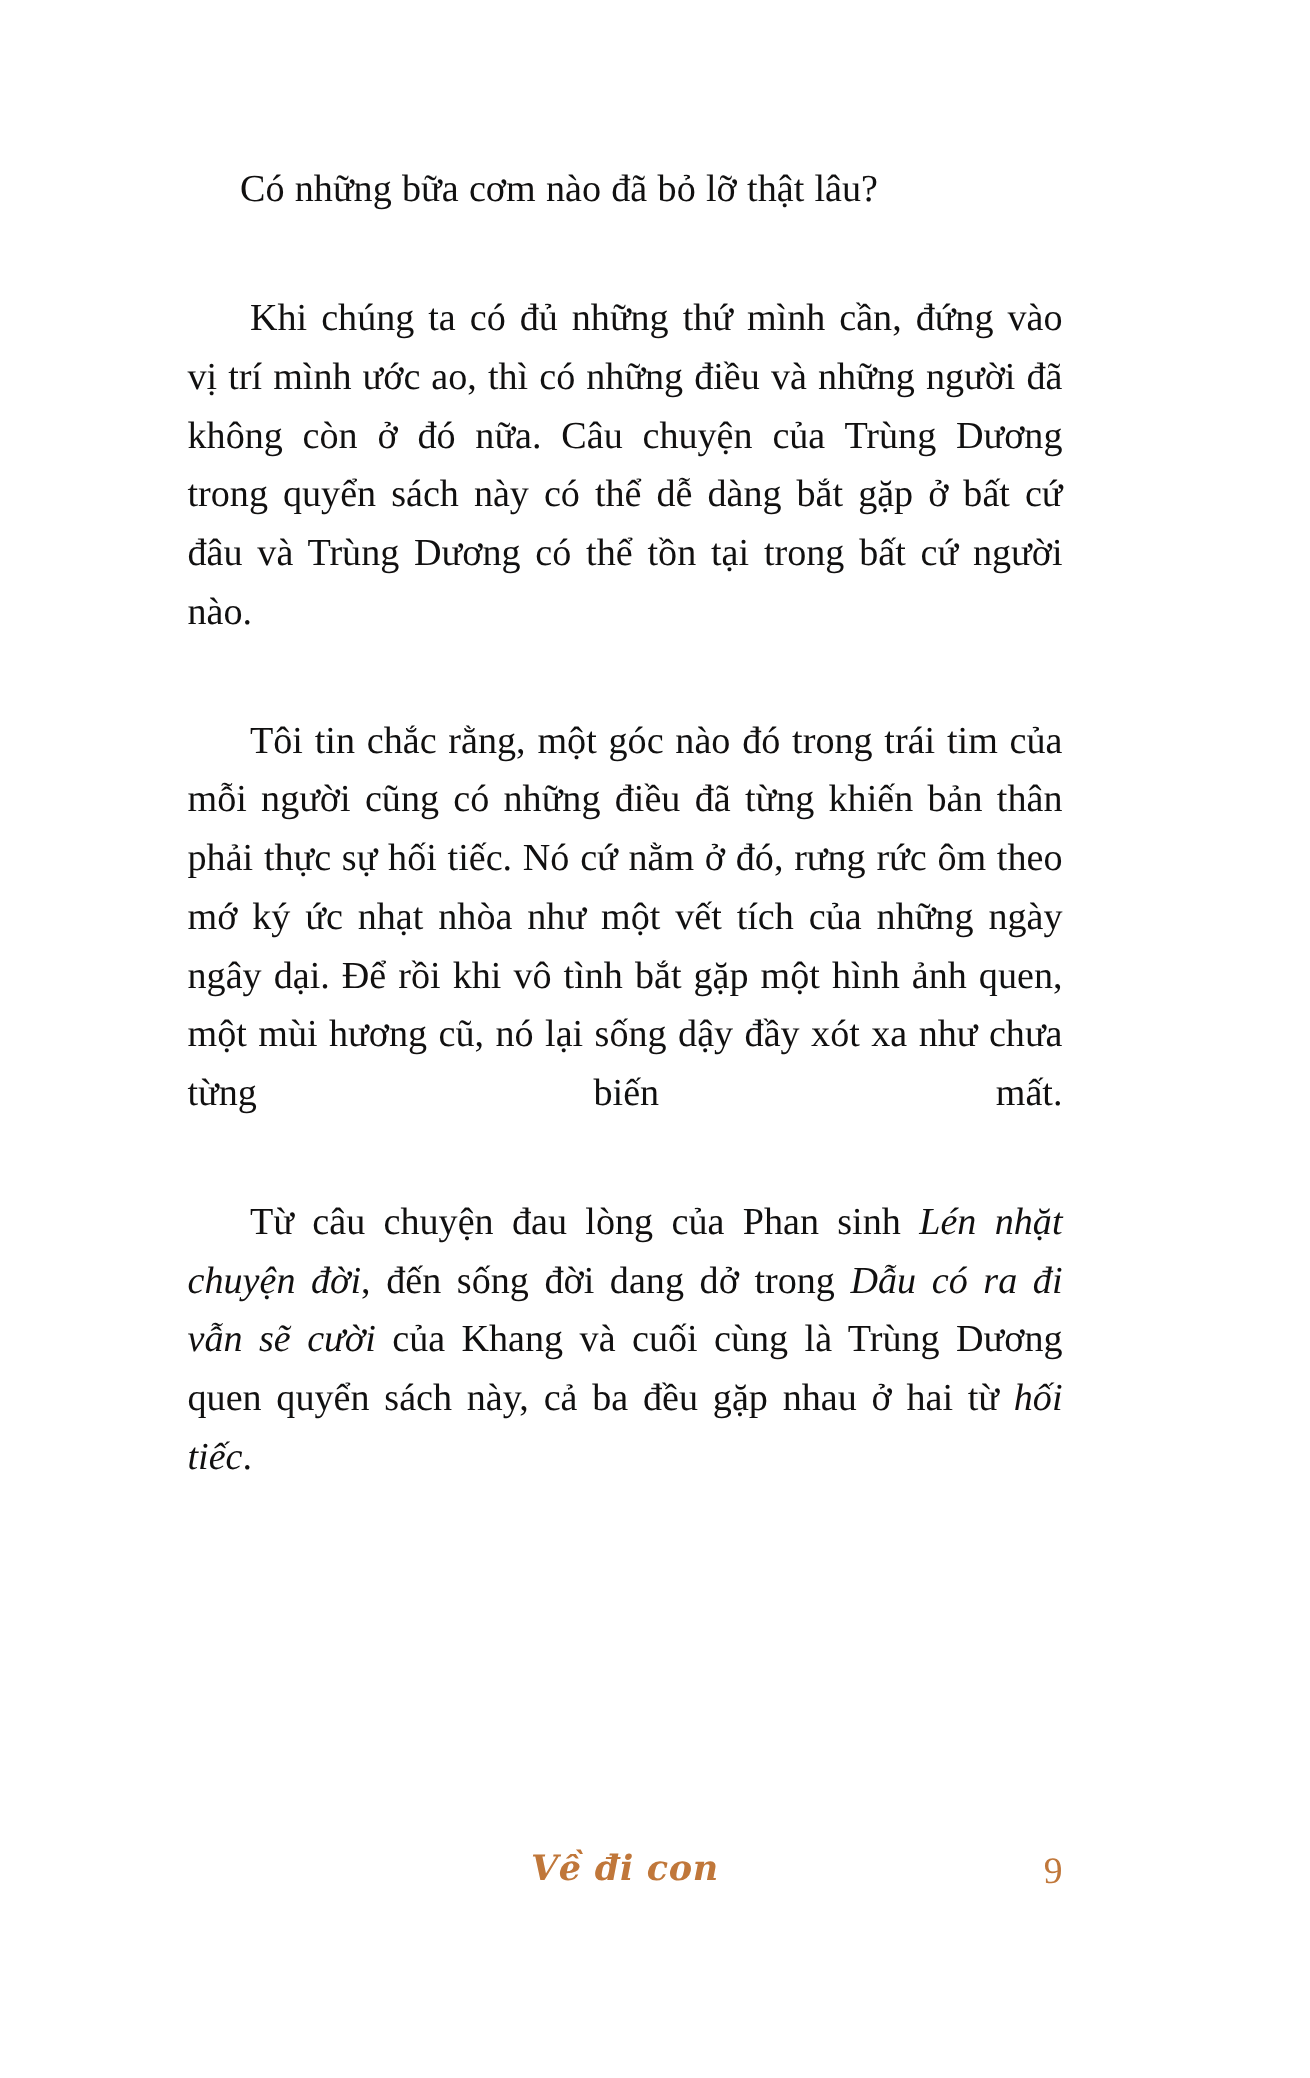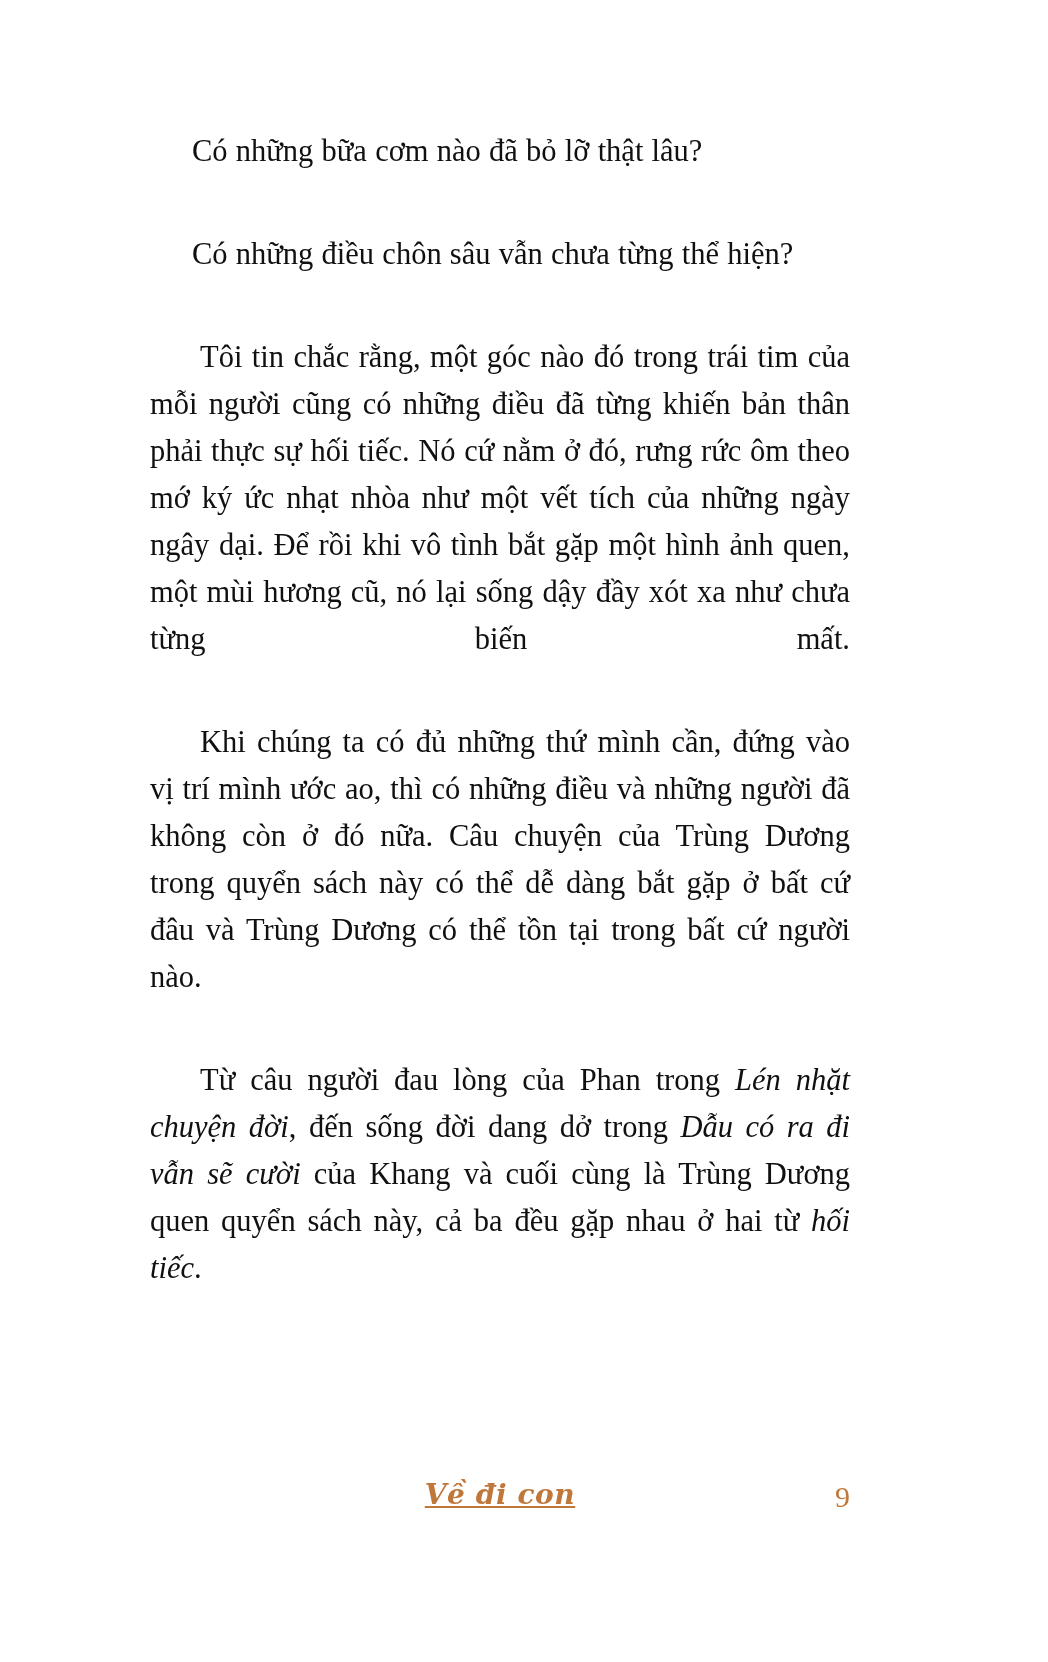--- a/index.html
+++ b/index.html
@@ -96,30 +96,29 @@
 </style>
 </head>
 <body>
 
 <div class="page">
 
   <div class="text-block">
 
     <p class="para q-line">Có những bữa cơm nào đã bỏ lỡ thật lâu?</p>
 
-    <p class="para q-line">Có những điều chôn sâu vẫn chưa từng thể hiện?</p>
 
+
+    <p class="para body-para">Khi chúng ta có đủ những thứ mình cần, đứng vào vị trí mình ước ao, thì có những điều và những người đã không còn ở đó nữa. Câu chuyện của Trùng Dương trong quyển sách này có thể dễ dàng bắt gặp ở bất cứ đâu và Trùng Dương có thể tồn tại trong bất cứ người nào.</p>
 
     <p class="para body-para">Tôi tin chắc rằng, một góc nào đó trong trái tim của mỗi người cũng có những điều đã từng khiến bản thân phải thực sự hối tiếc. Nó cứ nằm ở đó, rưng rức ôm theo mớ ký ức nhạt nhòa như một vết tích của những ngày ngây dại. Để rồi khi vô tình bắt gặp một hình ảnh quen, một mùi hương cũ, nó lại sống dậy đầy xót xa như chưa từng biến mất.</p>
 
-    <p class="para body-para">Khi chúng ta có đủ những thứ mình cần, đứng vào vị trí mình ước ao, thì có những điều và những người đã không còn ở đó nữa. Câu chuyện của Trùng Dương trong quyển sách này có thể dễ dàng bắt gặp ở bất cứ đâu và Trùng Dương có thể tồn tại trong bất cứ người nào.</p>
 
-
-    <p class="para body-para"><span>Từ câu người đau lòng của Phan trong </span><span class="ital">Lén nhặt chuyện đời</span><span>, đến sống đời dang dở trong </span><span class="ital">Dẫu có ra đi vẫn sẽ cười</span><span> của Khang và cuối cùng là Trùng Dương quen quyển sách này, cả ba đều gặp nhau ở hai từ </span><span class="ital">hối tiếc</span><span>.</span></p>
+    <p class="para body-para"><span>Từ câu chuyện đau lòng của Phan sinh </span><span class="ital">Lén nhặt chuyện đời</span><span>, đến sống đời dang dở trong </span><span class="ital">Dẫu có ra đi vẫn sẽ cười</span><span> của Khang và cuối cùng là Trùng Dương quen quyển sách này, cả ba đều gặp nhau ở hai từ </span><span class="ital">hối tiếc</span><span>.</span></p>
 
   </div>
 
   <div class="footer">
-    <div class="footer-title" style="color: rgb(192, 119, 58); text-decoration: underline;">Về đi con</div>
+    <div class="footer-title" style="color: rgb(192, 119, 58);">Về đi con</div>
     <div class="footer-pagenum" style="color: rgb(192, 119, 58);">9</div>
   </div>
 
 </div>
 
 </body></html>

